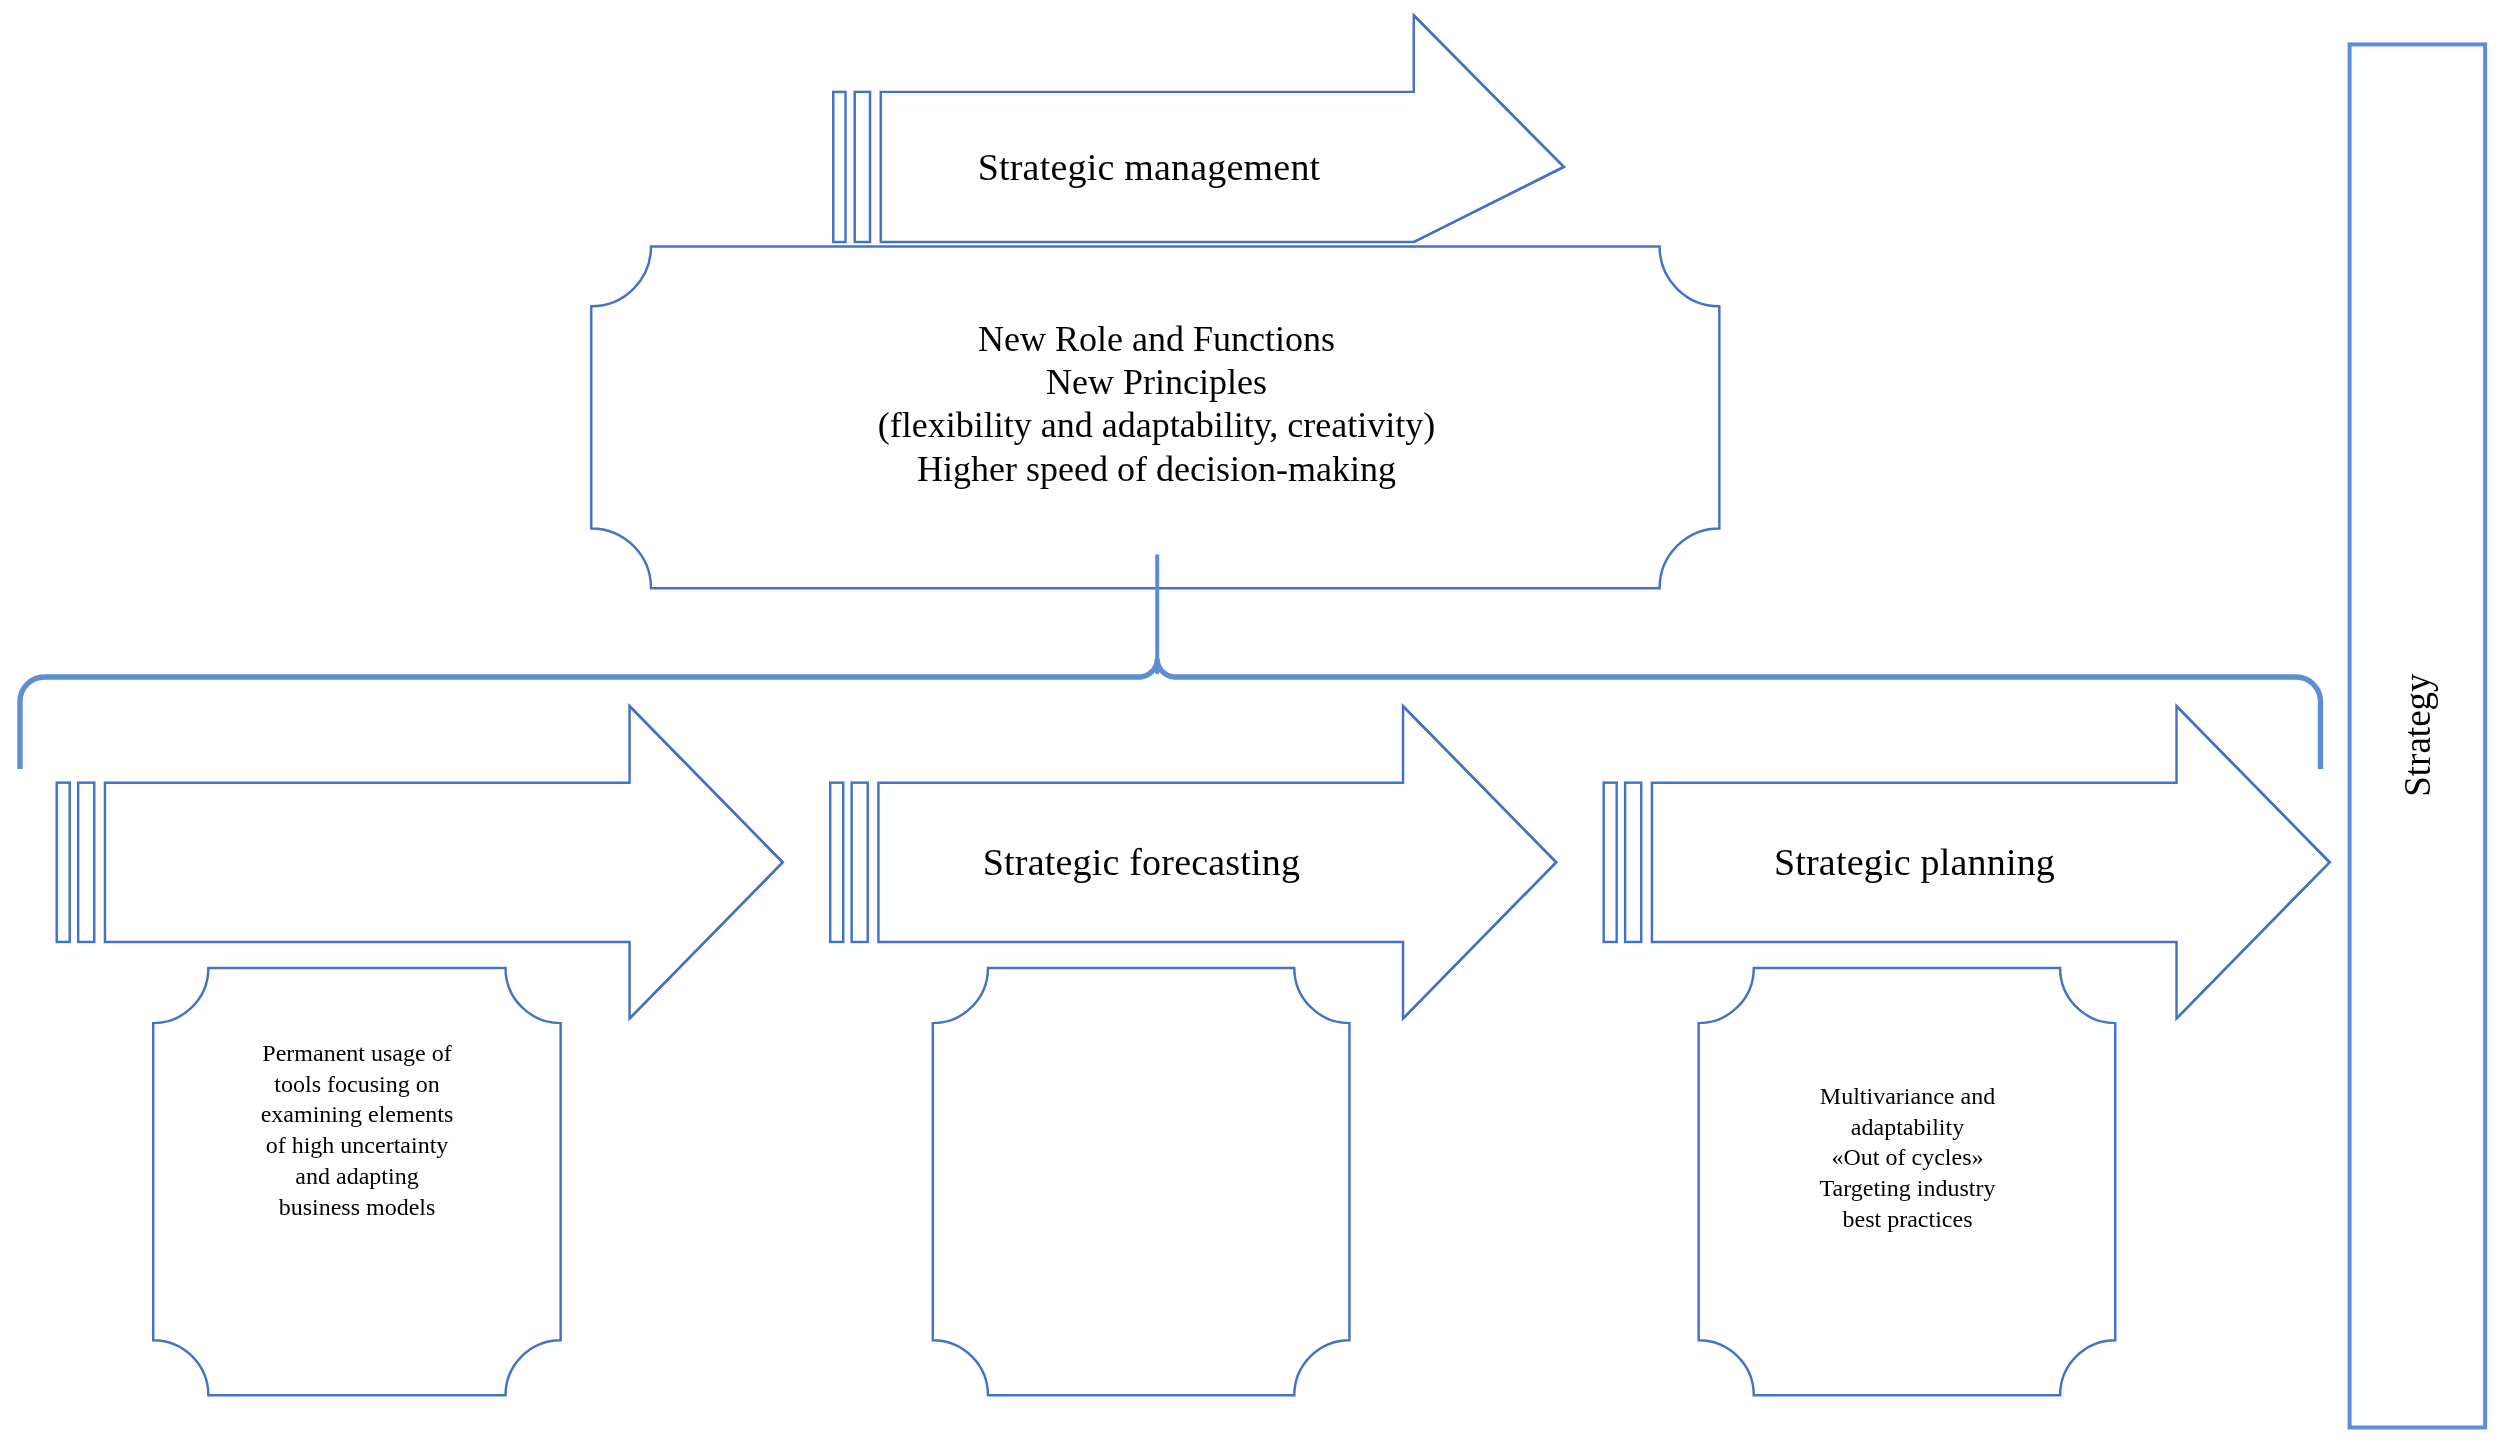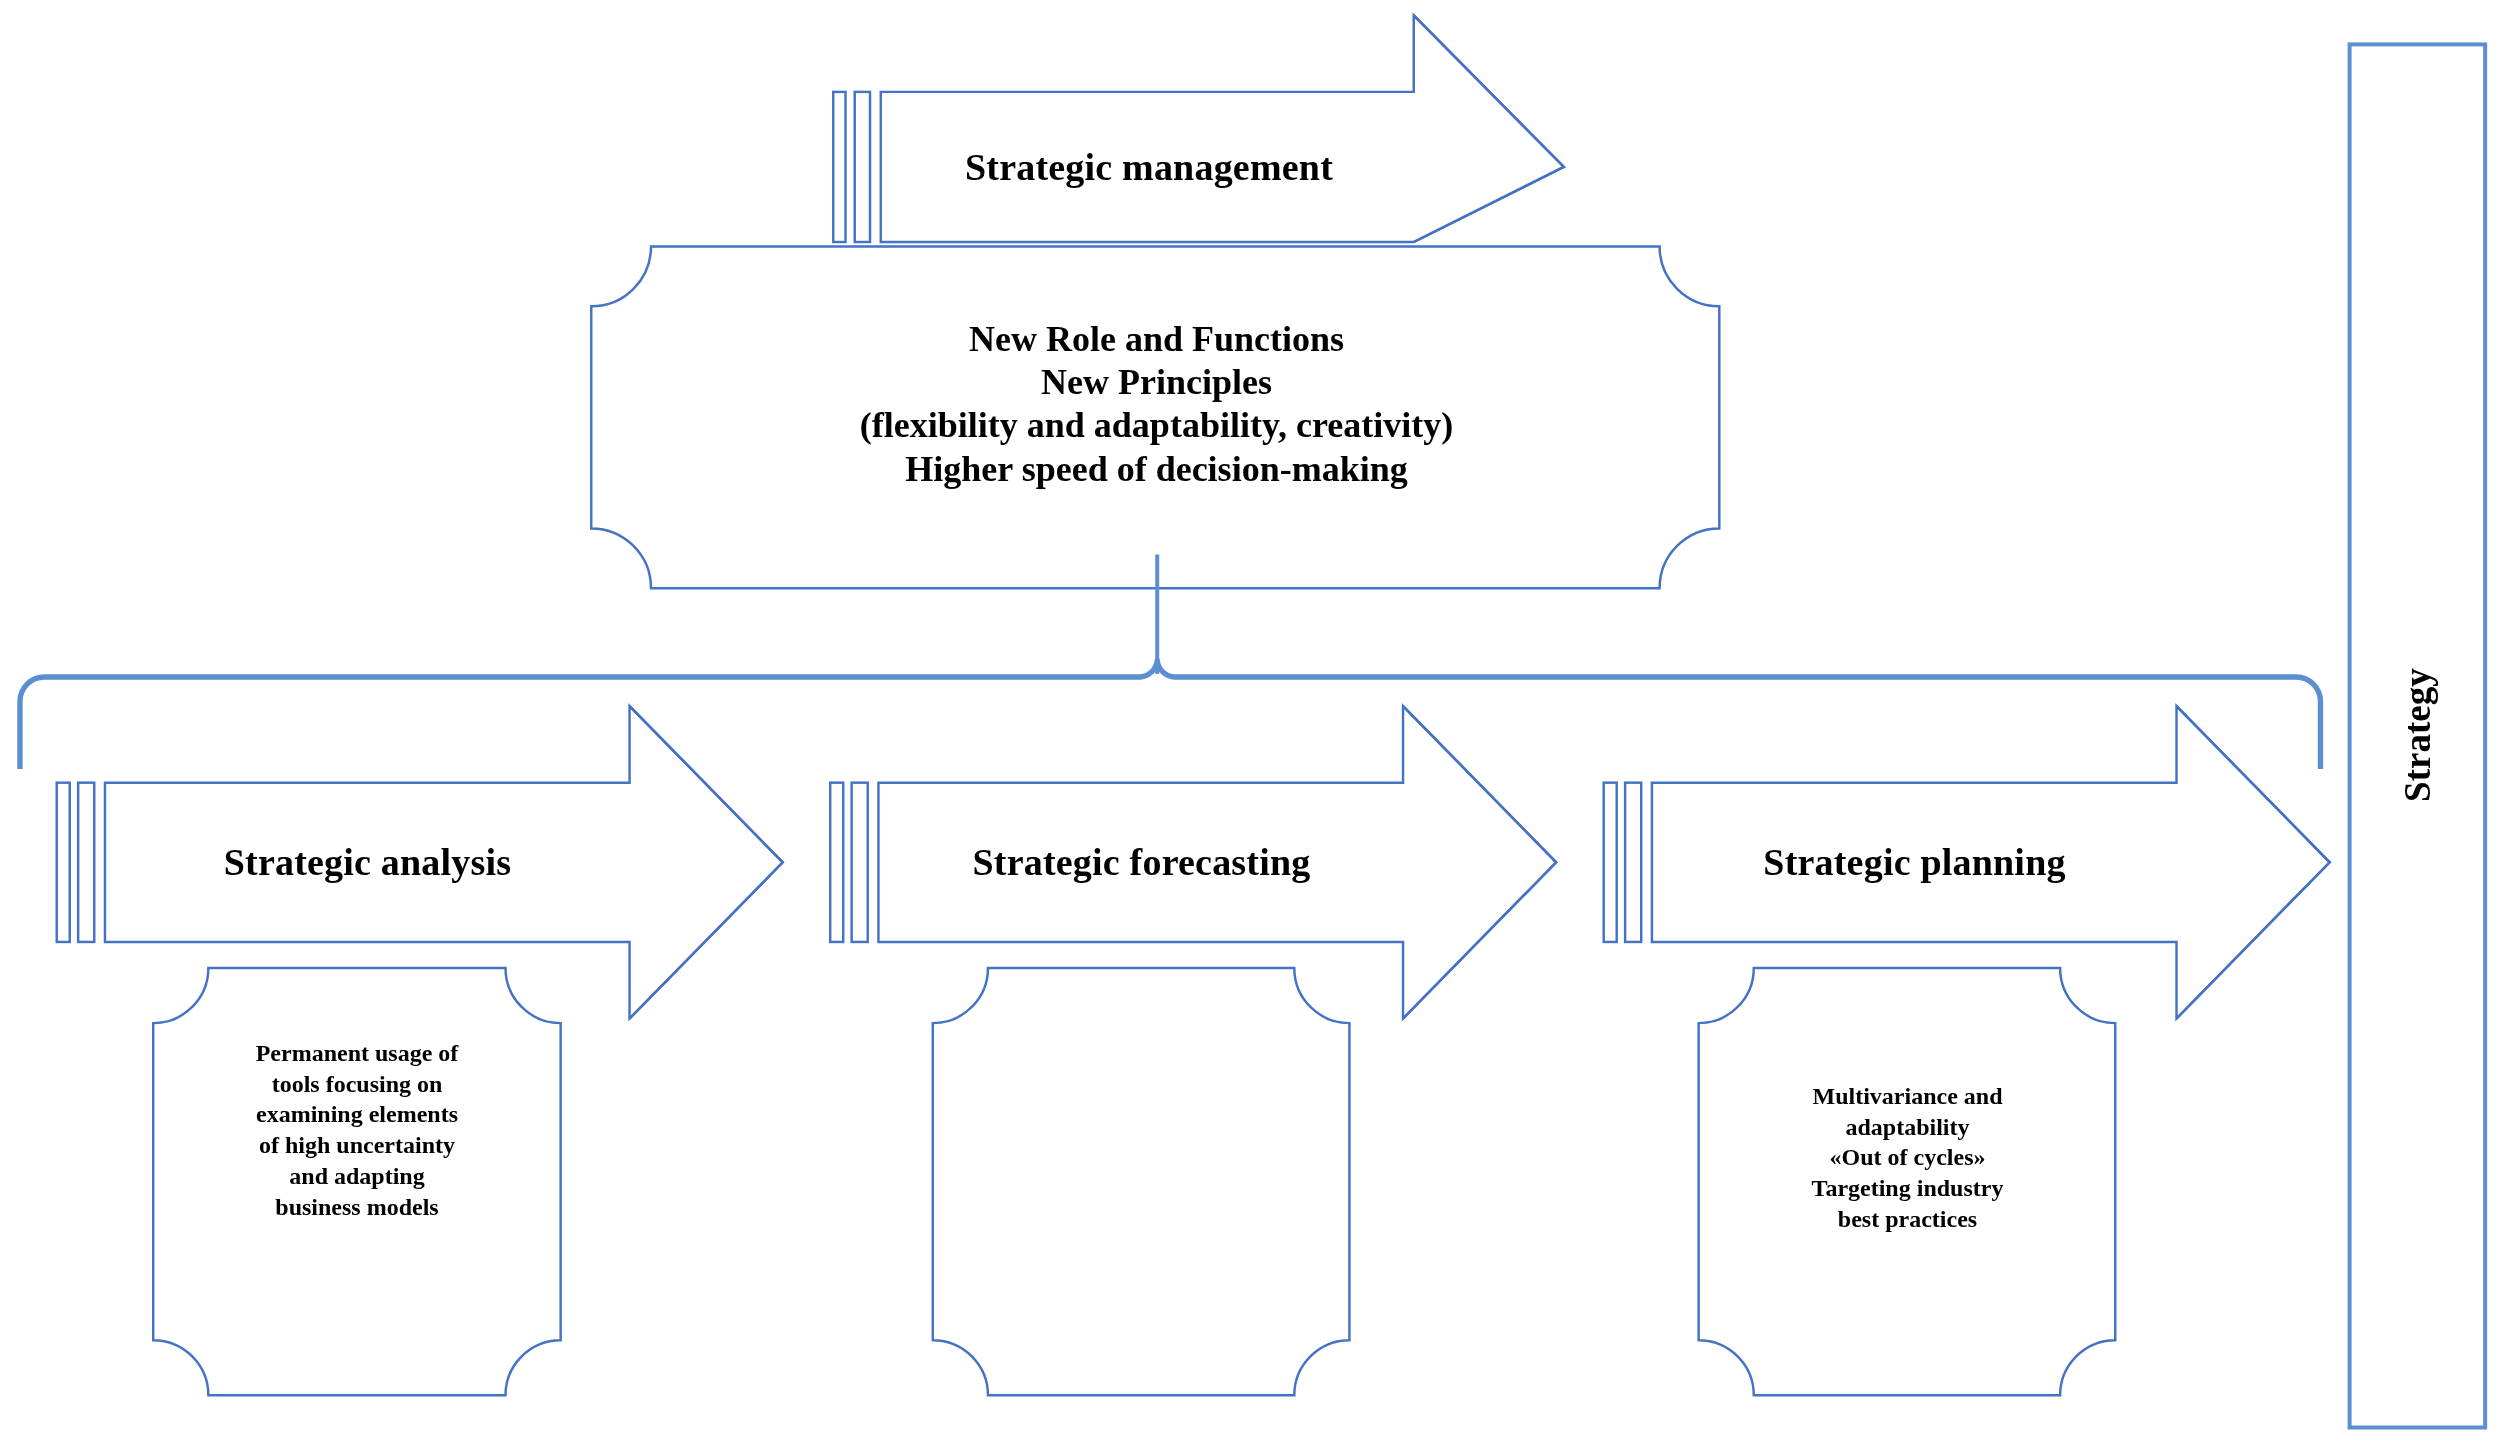--- a/index.html
+++ b/index.html
@@ -12,21 +12,20 @@
     width: 2512px;
     height: 1452px;
     font-family: "Liberation Serif", "DejaVu Serif", serif;
     overflow: hidden;
   }
   #diagram-root {
     position: relative;
     width: 2512px;
     height: 1232px;
     background: #ffffff;
-    font-weight: bold;
   }
   svg.layer {
     position: absolute;
     left: 0;
     top: 0;
     width: 2512px;
     height: 1452px;
   }
   .shape-stroke {
     fill: none;
@@ -221,21 +220,20 @@
 
   </svg>
 
   <div class="txt arrow-label" style="left:881px; top:146px; width:536px;">Strategic management</div>
 
   <div class="txt plaque-label" style="left:605px; top:318px; width:1103px;">New Role and Functions
 New Principles
 (flexibility and adaptability, creativity)
 Higher speed of decision-making</div>
 
-  <div class="txt arrow-label" style="left:107px; top:841px; width:521px;">Strategic analysis</div>
 
   <div class="txt arrow-label" style="left:1654px; top:841px; width:521px;">Strategic planning</div>
 
   <div class="txt arrow-label" style="left:881px; top:841px; width:521px;">Strategic forecasting</div>
 
   <div class="txt box-label" style="left:157px; top:1038px; width:400px;">Permanent usage of
 tools focusing on
 examining elements
 of high uncertainty
 and adapting

